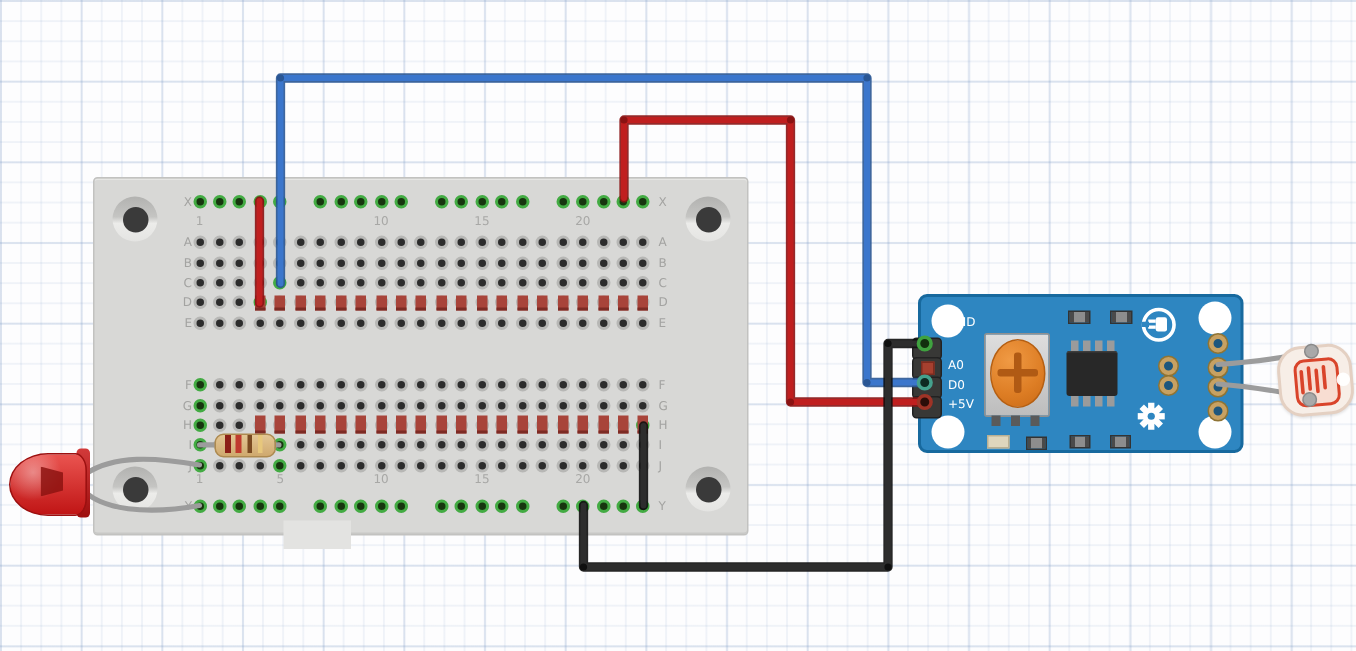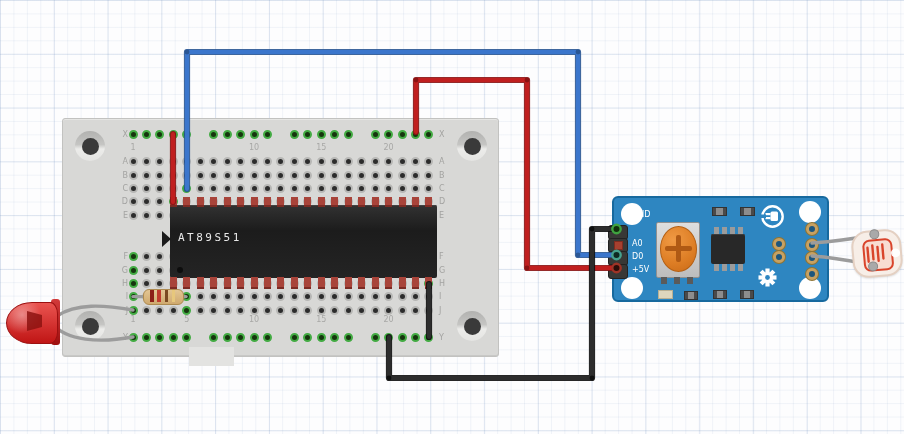--- a/index.html
+++ b/index.html
@@ -359,25 +359,20 @@
       <div class="hole" style="left: 330.25px; top: 305.5px;"></div>
       <div class="hole" style="left: 343.7px; top: 305.5px;"></div>
       <div class="hole" style="left: 357.15px; top: 305.5px;"></div>
       <div class="hole" style="left: 370.6px; top: 305.5px;"></div>
       <div class="hole" style="left: 384.05px; top: 305.5px;"></div>
       <div class="hole" style="left: 397.5px; top: 305.5px;"></div>
       <div class="hole" style="left: 410.95px; top: 305.5px;"></div>
       <div class="hole" style="left: 424.4px; top: 305.5px;"></div>
     </div>
 
-  <div class="abs" id="chip">
-    <div id="chip-notch"></div>
-    <div id="chip-label">AT89S51</div>
-    <div id="pin1dot"></div>
-  </div>
   <div id="chip-pins">
       <div class="cpin" style="left: 169.85px; top: 197px; height: 8px;"></div>
       <div class="cpin" style="left: 169.85px; top: 277px; height: 10px;"></div>
       <div class="cpin" style="left: 183.3px; top: 197px; height: 8px;"></div>
       <div class="cpin" style="left: 183.3px; top: 277px; height: 10px;"></div>
       <div class="cpin" style="left: 196.75px; top: 197px; height: 8px;"></div>
       <div class="cpin" style="left: 196.75px; top: 277px; height: 10px;"></div>
       <div class="cpin" style="left: 210.2px; top: 197px; height: 8px;"></div>
       <div class="cpin" style="left: 210.2px; top: 277px; height: 10px;"></div>
       <div class="cpin" style="left: 223.65px; top: 197px; height: 8px;"></div>

